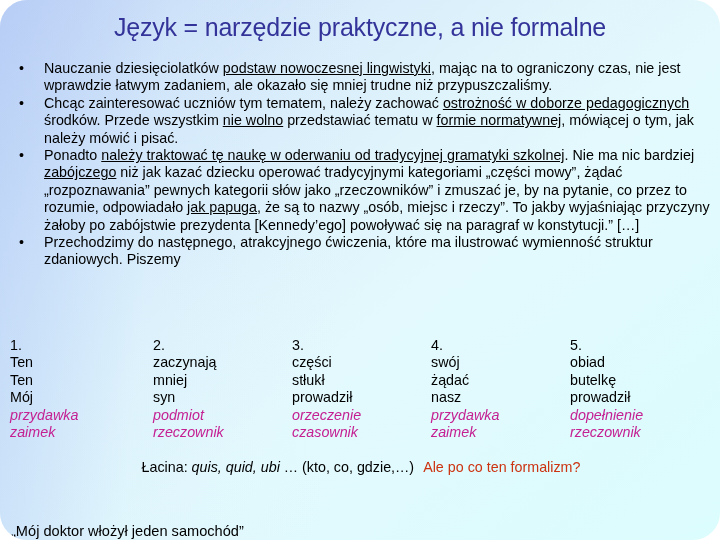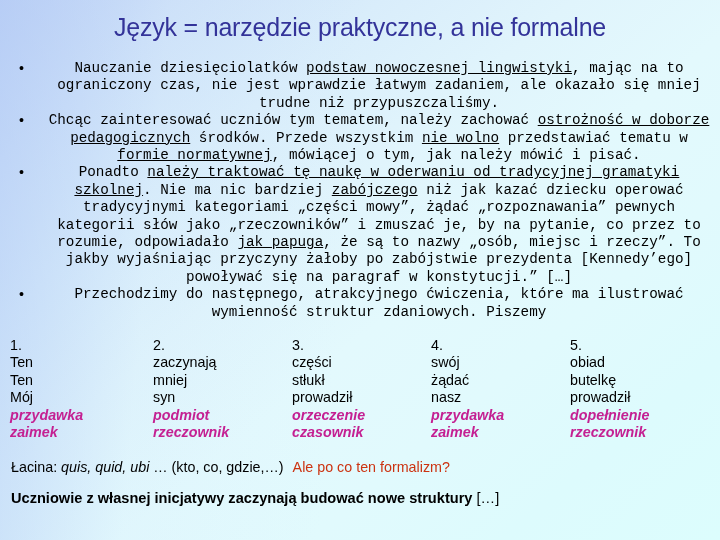--- a/index.html
+++ b/index.html
@@ -23,20 +23,21 @@
       linear-gradient(140deg,
         #c2d4f6 0%,
         #cfe2f9 14%,
         #d9edfb 28%,
         #e0f4fc 42%,
         #e3f9fd 56%,
         #e1fafd 70%,
         #ddfbfd 84%,
         #dcfdfd 100%);
     overflow: hidden;
+    border-radius: 27px;
   }
   #slide::after {
     content: "";
     position: absolute;
     inset: 0;
     pointer-events: none;
     background: linear-gradient(95deg, rgba(175,200,245,0.55) 0%, rgba(200,225,250,0.12) 22%, rgba(255,255,255,0) 48%);
   }
   .layer {
     position: relative;
@@ -75,22 +76,21 @@
   }
   .bullet .dot {
     position: absolute;
     left: 11px;
     top: 0px;
     font-size: 14.3px;
     line-height: 17.4px;
   }
   .bullet .txt {
     display: block;
-    text-align: center;
-    font-family: Liberation Mono, monospace;
+    text-align: left;
   }
   u.u { text-decoration: underline; text-underline-offset: 1px; }
 
   
   #grid {
     position: absolute;
     top: 337px;
     left: 10px;
     width: 706px;
     font-size: 14.3px;
@@ -108,33 +108,34 @@
     white-space: nowrap;
   }
   #grid col.c1 { width: 143px; }
   #grid col.c2 { width: 139px; }
   #grid col.c3 { width: 139px; }
   #grid col.c4 { width: 139px; }
   #grid col.c5 { width: 132px; }
   tr.label td {
     color: #c42092;
     font-style: italic;
-    font-weight: 700;
+    font-weight: 400;
   }
 
   
   #latin {
     position: absolute;
     top: 459px;
     left: 11px;
     width: 700px;
     font-size: 14.3px;
     line-height: 17.4px;
     color: #000;
     white-space: nowrap;
+    text-align: center;
   }
   #latin .it { font-style: italic; }
   #latin .red {
     color: #cc3311;
     margin-left: 9px;
   }
 
   
   #closing {
     position: absolute;
@@ -239,18 +240,17 @@
             </tr>
           </tbody>
       </table>
     </div>
 
     <div id="latin">
       <span>Łacina: </span><span class="it">quis, quid, ubi</span><span> … (kto, co, gdzie,…)</span><span class="red">Ale po co ten formalizm?</span>
     </div>
 
     <div id="closing">
-      <div><span class="strong">Uczniowie z własnej inicjatywy zaczynają budować nowe struktury</span><span> […]</span></div>
       <div class="quoteline">„Mój doktor włożył jeden samochód”</div>
     </div>
 
   </div>
 </div>
 
 </body></html>

